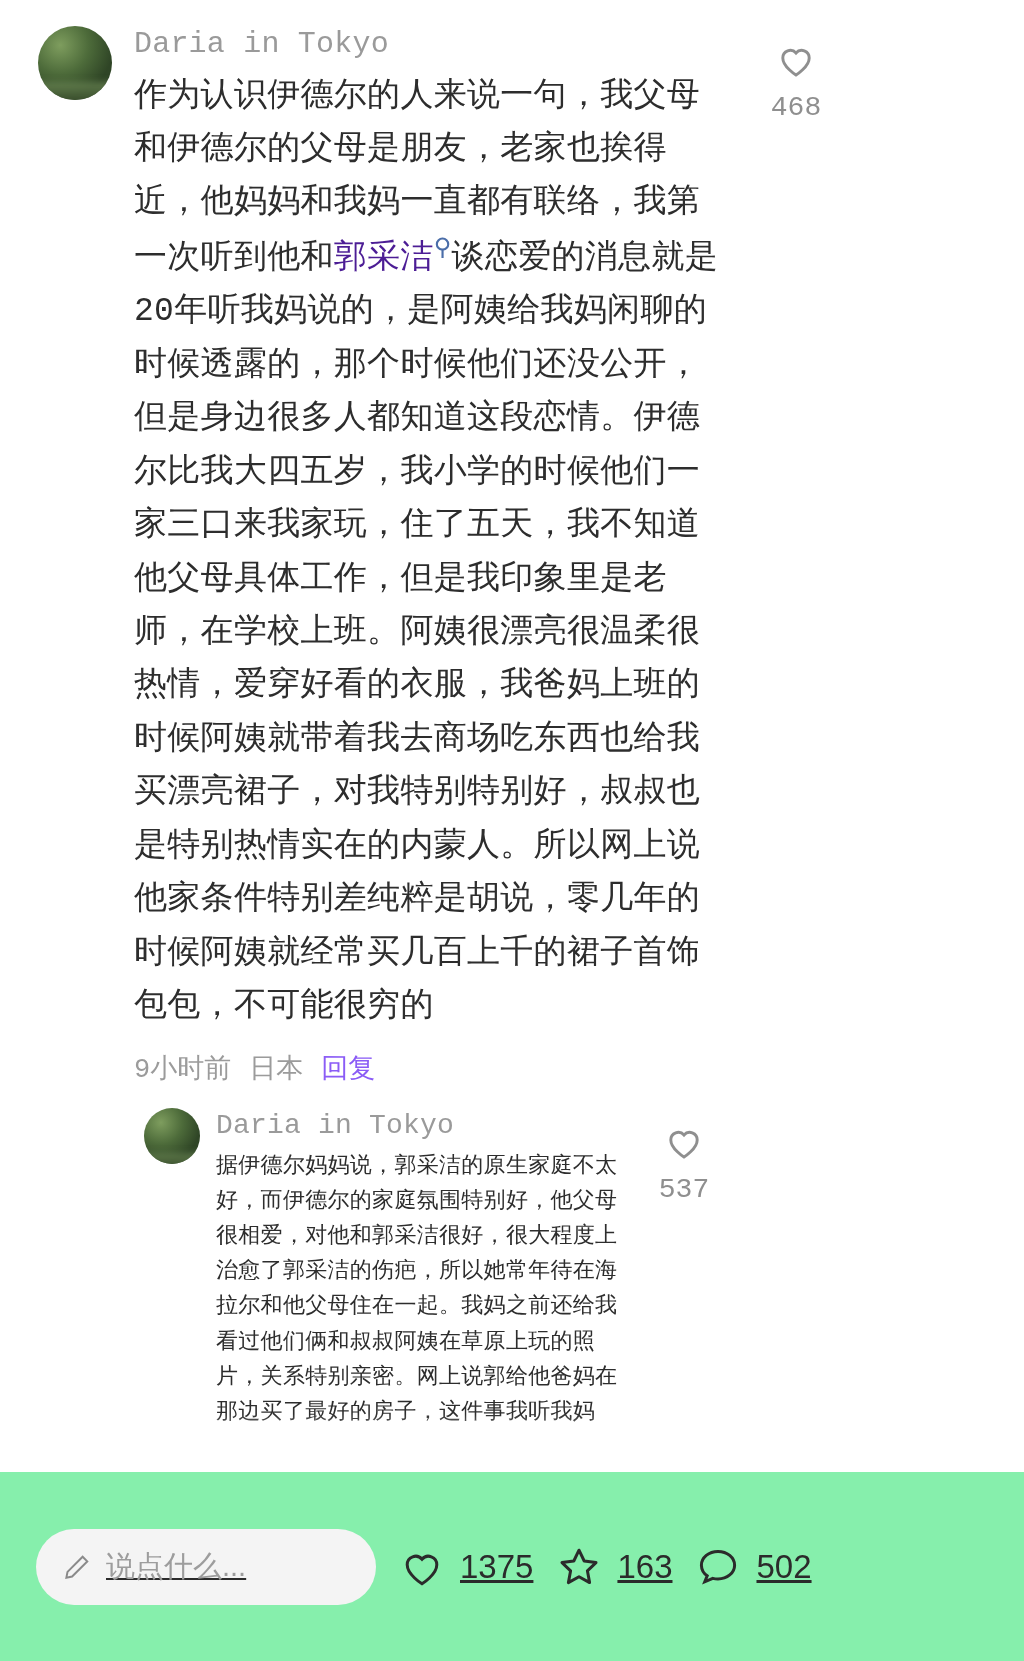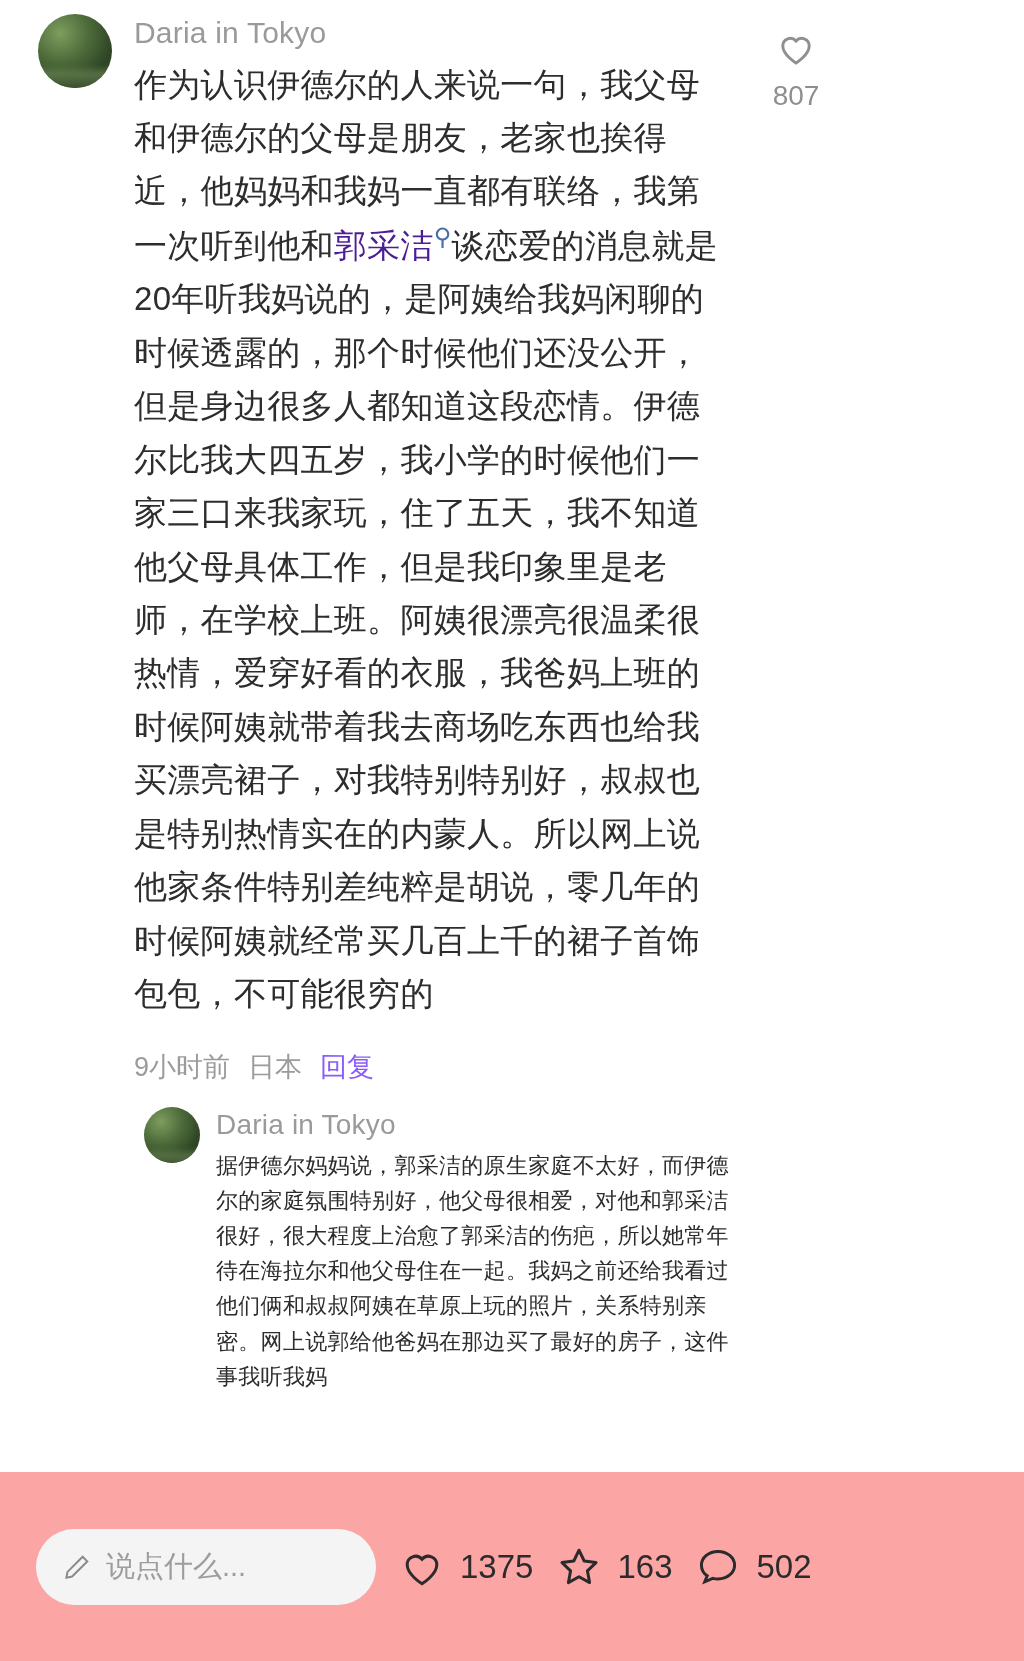--- a/index.html
+++ b/index.html
@@ -20,25 +20,26 @@
     position: relative;
     width: 1024px;
     height: 1661px;
     background: #ffffff;
     overflow: hidden;
   }
 
   
   .comment-list {
     position: absolute;
-    top: 0;
+    top: 12px;
     left: 0;
     width: 872px;
     height: 1472px;
     overflow: hidden;
+    font-family: Liberation Mono, monospace;
   }
 
   .comment {
     display: flex;
     align-items: flex-start;
     padding: 14px 28px 0 38px;
     box-sizing: border-box;
   }
 
   .avatar {
@@ -94,21 +95,21 @@
   .text .mention {
     color: #4c1d95;
   }
   .mention-glyph {
     font-size: 24px;
     vertical-align: super;
     color: #4b6ea9;
   }
 
   .meta {
-    margin-top: 28px;
+    margin-top: 16px;
     font-size: 27px;
     color: #9b9b9b;
     display: flex;
     gap: 18px;
     align-items: center;
   }
   .meta .reply {
     color: #8b5cf6;
   }
 
@@ -160,26 +161,27 @@
     pointer-events: none;
   }
 
   
   .bottom-bar {
     position: absolute;
     left: 0;
     bottom: 0;
     width: 1024px;
     height: 189px;
-    background: #fca5a5;
+    background: #86efac;
     display: flex;
     align-items: center;
     padding: 0 36px;
     box-sizing: border-box;
     gap: 22px;
+    text-decoration: underline;
   }
 
   .comment-input {
     flex: 0 0 auto;
     width: 340px;
     height: 76px;
     border-radius: 38px;
     background: #f4f4f4;
     display: flex;
     align-items: center;
@@ -228,29 +230,35 @@
           <span>日本</span>
           <span class="reply">回复</span>
         </div>
 
         <div class="reply-block">
           <div class="avatar small"></div>
           <div class="comment-body">
             <div class="author">Daria in Tokyo</div>
             <div class="text">据伊德尔妈妈说，郭采洁的原生家庭不太好，而伊德尔的家庭氛围特别好，他父母很相爱，对他和郭采洁很好，很大程度上治愈了郭采洁的伤疤，所以她常年待在海拉尔和他父母住在一起。我妈之前还给我看过他们俩和叔叔阿姨在草原上玩的照片，关系特别亲密。网上说郭给他爸妈在那边买了最好的房子，这件事我听我妈</div>
           </div>
+          <div class="like-col">
+            <svg class="heart-outline" viewBox="0 0 24 24" fill="none" stroke="#8f8f8f" stroke-width="1.6">
+              <path d="M12 20.2s-7.2-4.5-7.2-9.3a4.1 4.1 0 0 1 7.2-2.7 4.1 4.1 0 0 1 7.2 2.7c0 4.8-7.2 9.3-7.2 9.3z"></path>
+            </svg>
+            <div class="like-count">537</div>
+          </div>
         </div>
 
       </div>
 
       <div class="like-col">
         <svg class="heart-outline" viewBox="0 0 24 24" fill="none" stroke="#8f8f8f" stroke-width="1.6">
           <path d="M12 20.2s-7.2-4.5-7.2-9.3a4.1 4.1 0 0 1 7.2-2.7 4.1 4.1 0 0 1 7.2 2.7c0 4.8-7.2 9.3-7.2 9.3z"></path>
         </svg>
-        <div class="like-count">807</div>
+        <div class="like-count">468</div>
       </div>
 
     </div>
 
     <div class="fade"></div>
   </div>
 
   <div class="bottom-bar">
 
     <div class="comment-input">

